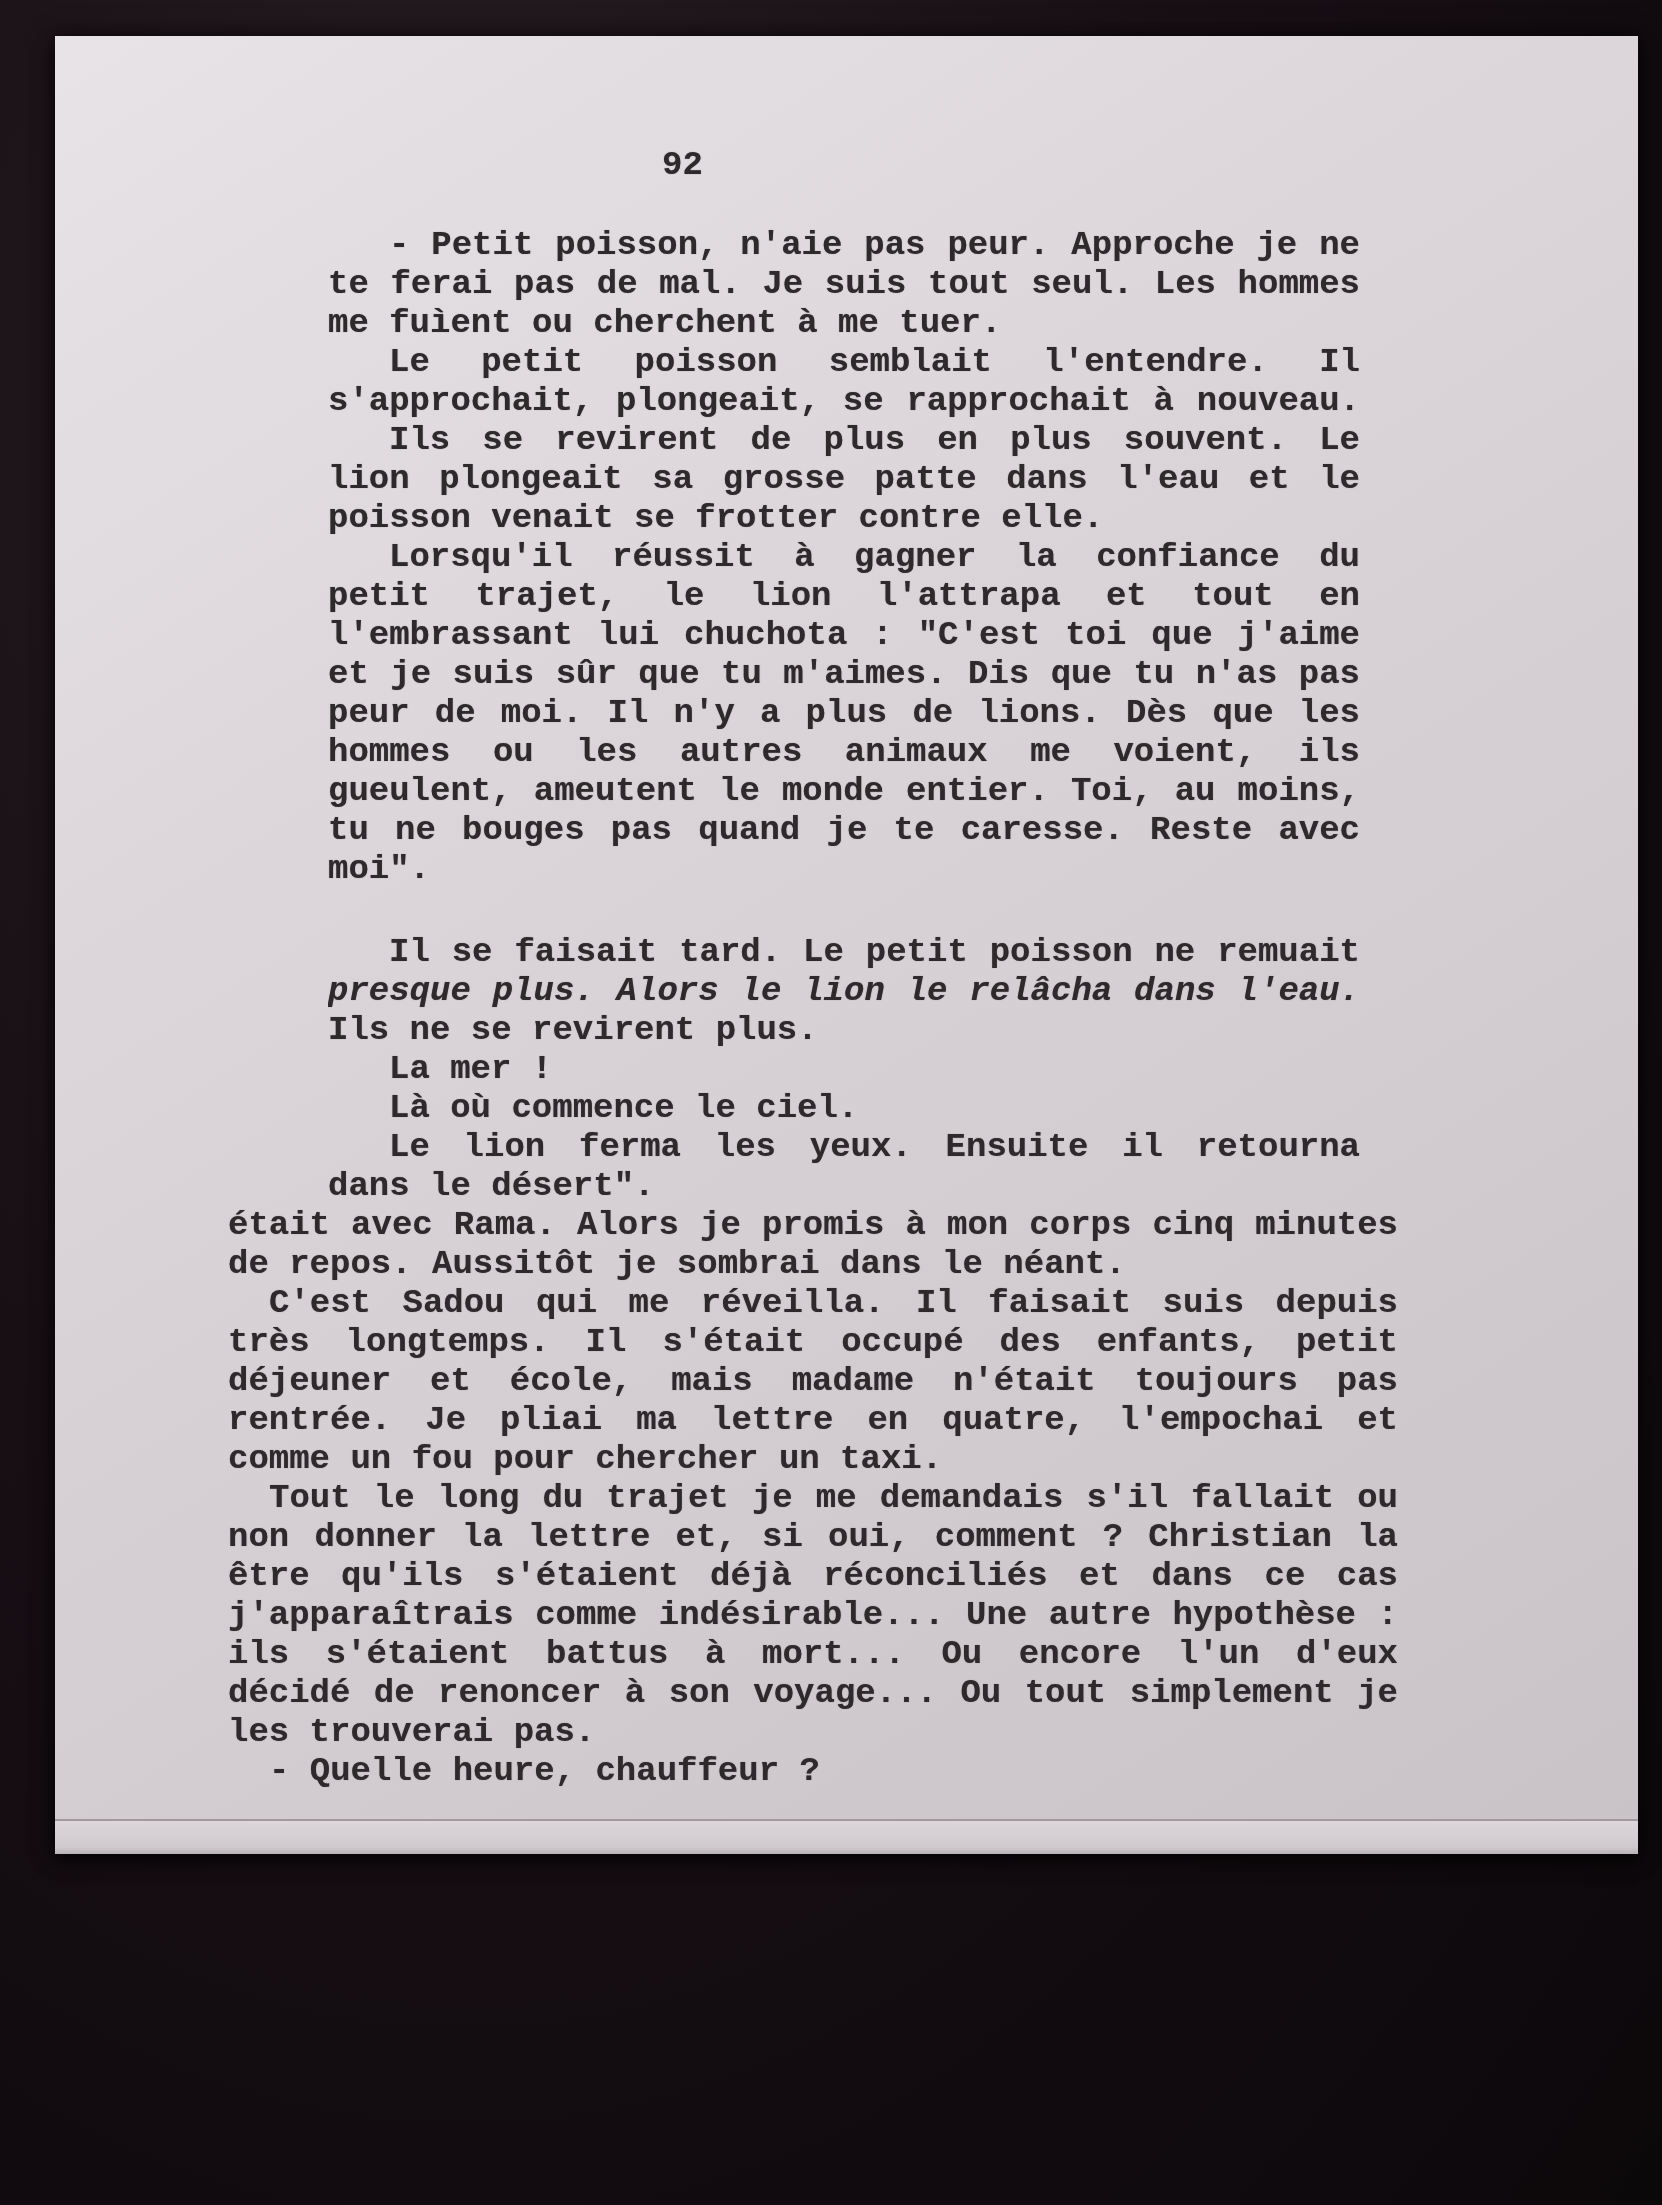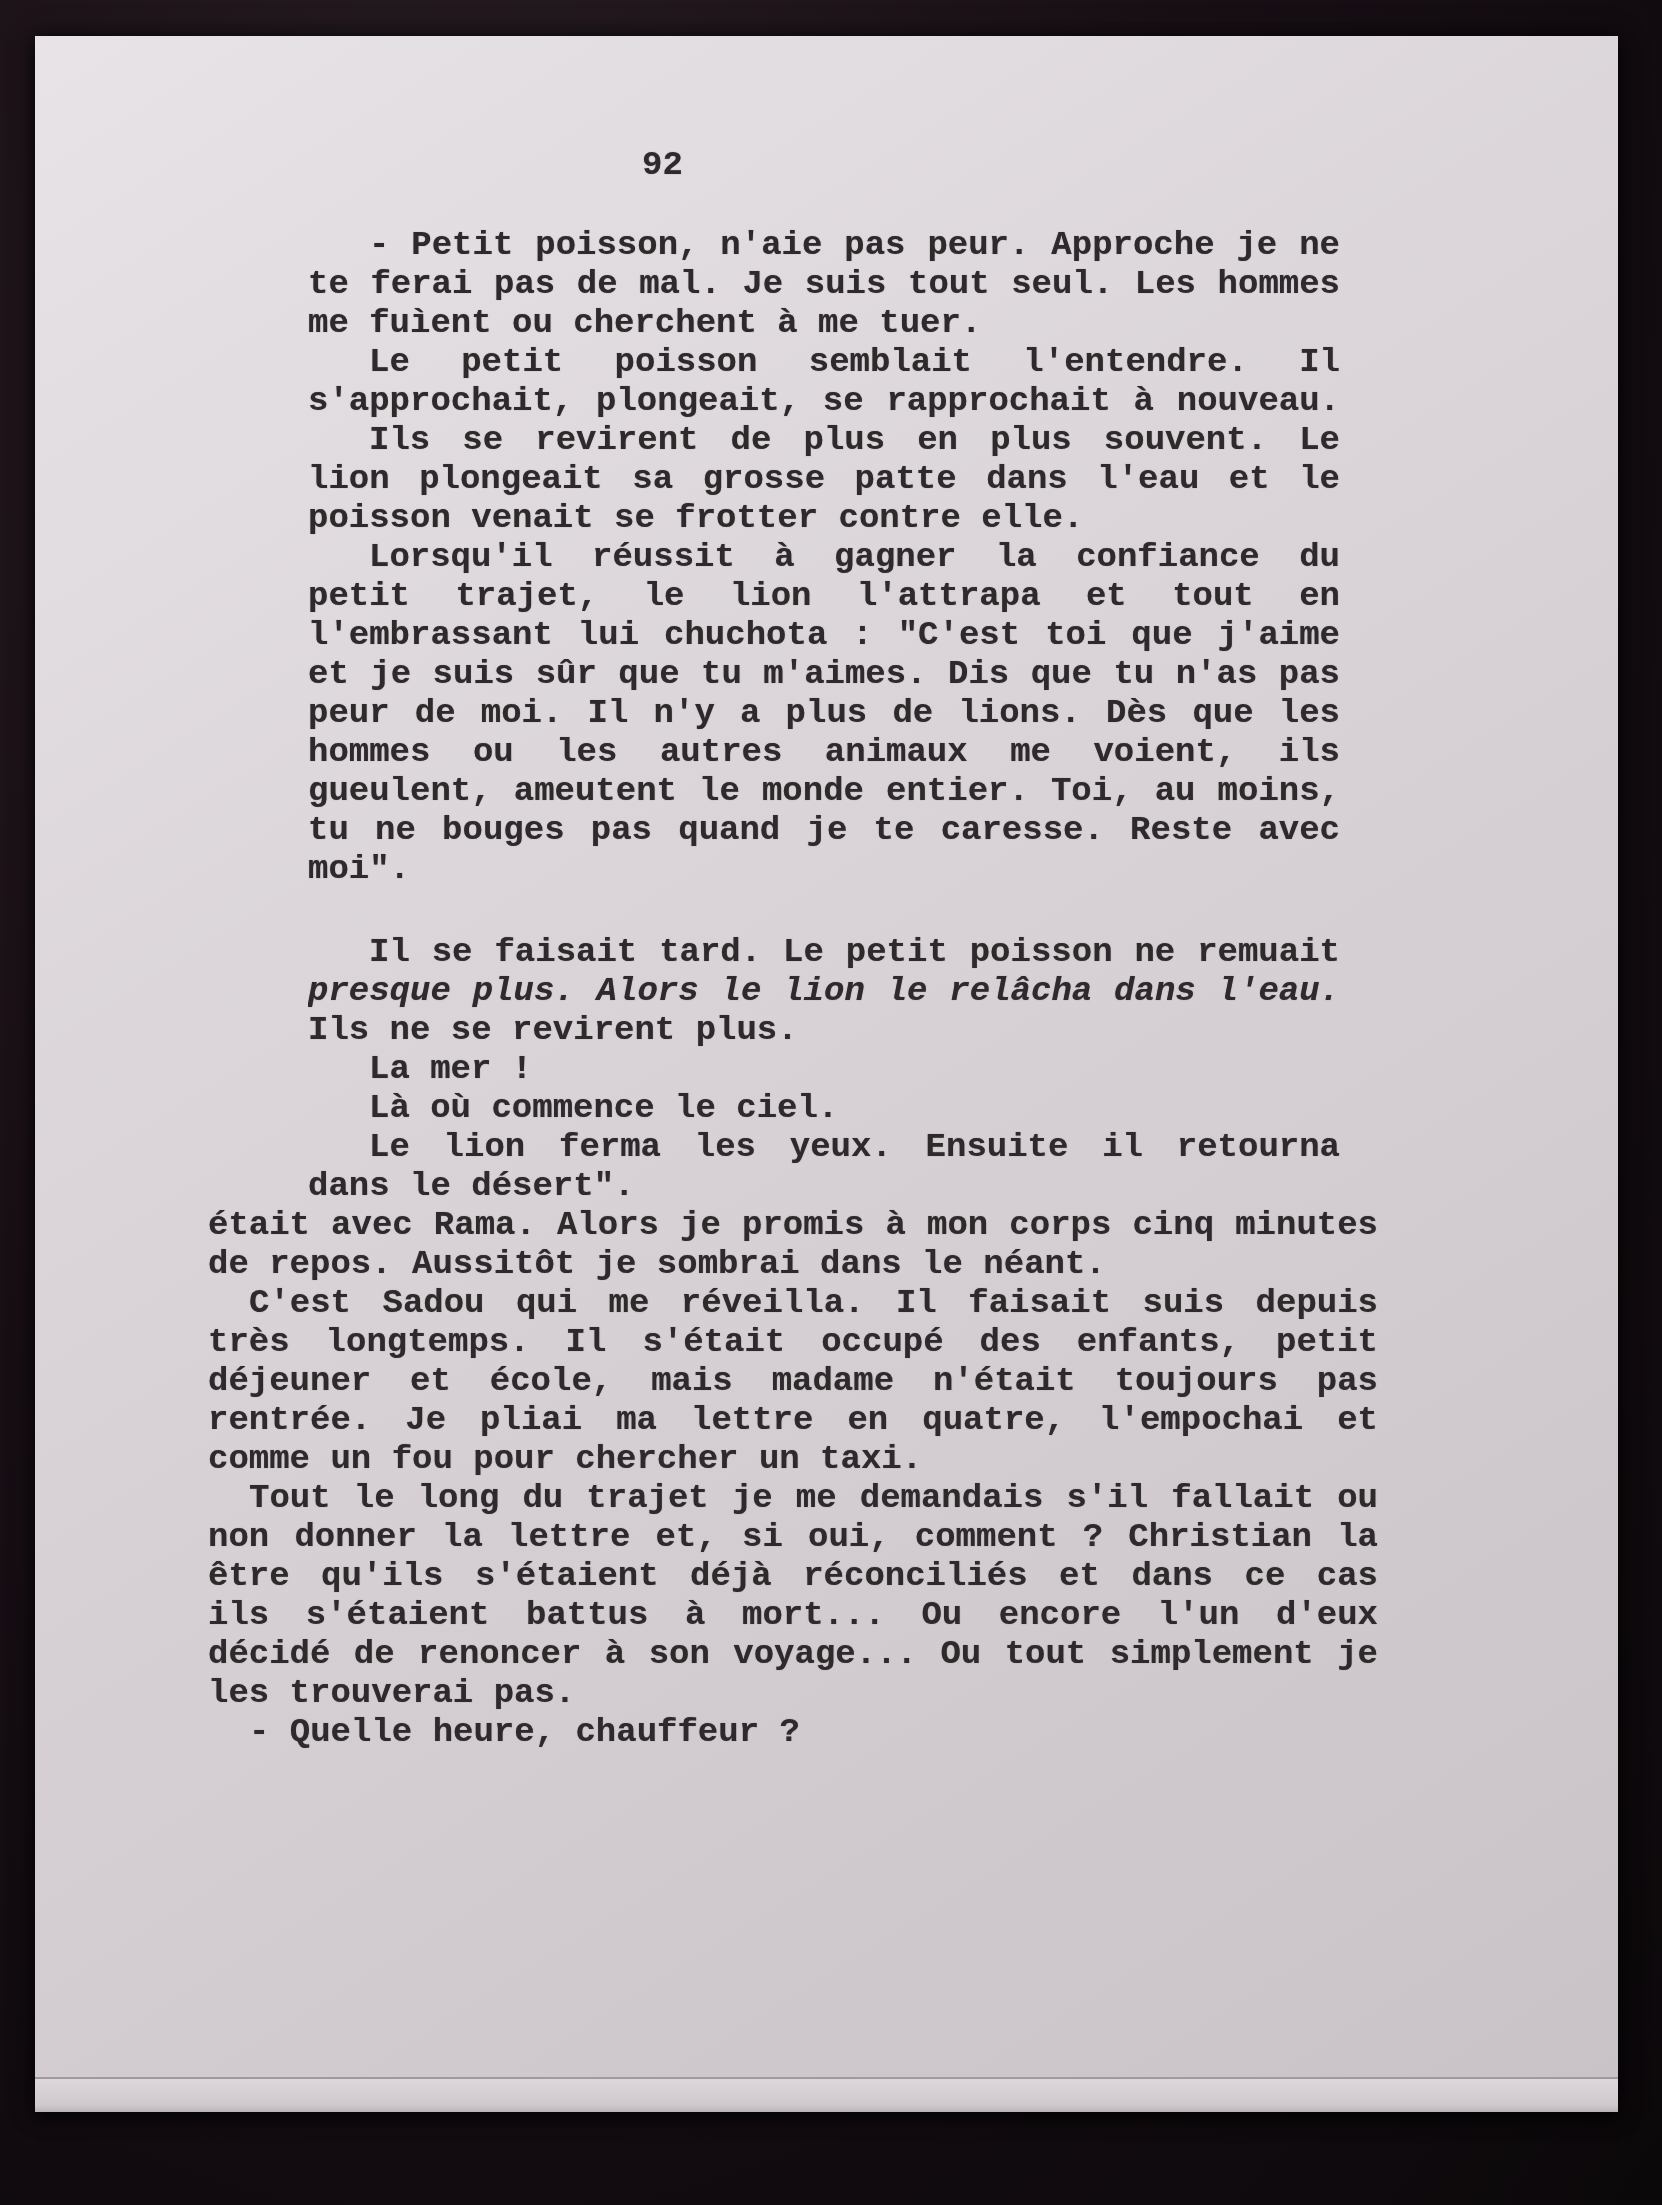--- a/index.html
+++ b/index.html
@@ -6,22 +6,22 @@
   .scene{
     position:relative;
     width:1663px;height:2205px;
     overflow:hidden;
     background:
       radial-gradient(ellipse at 28% 18%, #271d23 0%, #180f15 45%, #0b080a 100%);
     font-family:"Liberation Mono","DejaVu Sans Mono",monospace;
   }
   .paper{
     position:absolute;
-    left:35px;top:36px;
-    width:1583px;height:2076px;
+    left:55px;top:36px;
+    width:1583px;height:1818px;
     background:linear-gradient(148deg, var(--paper-top,#e7e3e6) 0%, #dbd5d9 38%, #d2ccd0 68%, var(--paper-bottom,#c9c3c7) 100%);
     box-shadow:0 0 21.5px rgba(0,0,0,.65), 0 7.8px 17.6px rgba(0,0,0,.55);
   }
   .fold{
     position:absolute;left:0;right:0;bottom:0;height:33px;
     border-top:2px solid rgba(140,130,136,.55);
     background:linear-gradient(180deg,#ddd7db 0%, #cfc9cd 80%, #b9b3b7 100%);
   }
   .page-number{
     position:absolute;left:607px;top:110px;
@@ -79,20 +79,21 @@
         <div class="line just" style="padding-left: 0px;">était avec Rama. Alors je promis à mon corps cinq minutes</div>
         <div class="line" style="padding-left: 0px;">de repos. Aussitôt je sombrai dans le néant.</div>
         <div class="line just" style="padding-left: 41px;">C'est Sadou qui me réveilla. Il faisait suis depuis</div>
         <div class="line just" style="padding-left: 0px;">très longtemps. Il s'était occupé des enfants, petit</div>
         <div class="line just" style="padding-left: 0px;">déjeuner et école, mais madame n'était toujours pas</div>
         <div class="line just" style="padding-left: 0px;">rentrée. Je pliai ma lettre en quatre, l'empochai et sortis</div>
         <div class="line" style="padding-left: 0px;">comme un fou pour chercher un taxi.</div>
         <div class="line just" style="padding-left: 41px;">Tout le long du trajet je me demandais s'il fallait ou</div>
         <div class="line just" style="padding-left: 0px;">non donner la lettre et, si oui, comment ? Christian la</div>
         <div class="line just" style="padding-left: 0px;">être qu'ils s'étaient déjà réconciliés et dans ce cas</div>
+        <div class="line just" style="padding-left: 0px;">j'apparaîtrais comme indésirable... Une autre hypothèse :</div>
         <div class="line just" style="padding-left: 0px;">ils s'étaient battus à mort... Ou encore l'un d'eux aurait</div>
         <div class="line just" style="padding-left: 0px;">décidé de renoncer à son voyage... Ou tout simplement je ne</div>
         <div class="line" style="padding-left: 0px;">les trouverai pas.</div>
         <div class="line" style="padding-left: 41px;">- Quelle heure, chauffeur ?</div>
       </div>
 
     <div class="fold"></div>
   </div>
 </div>
 

